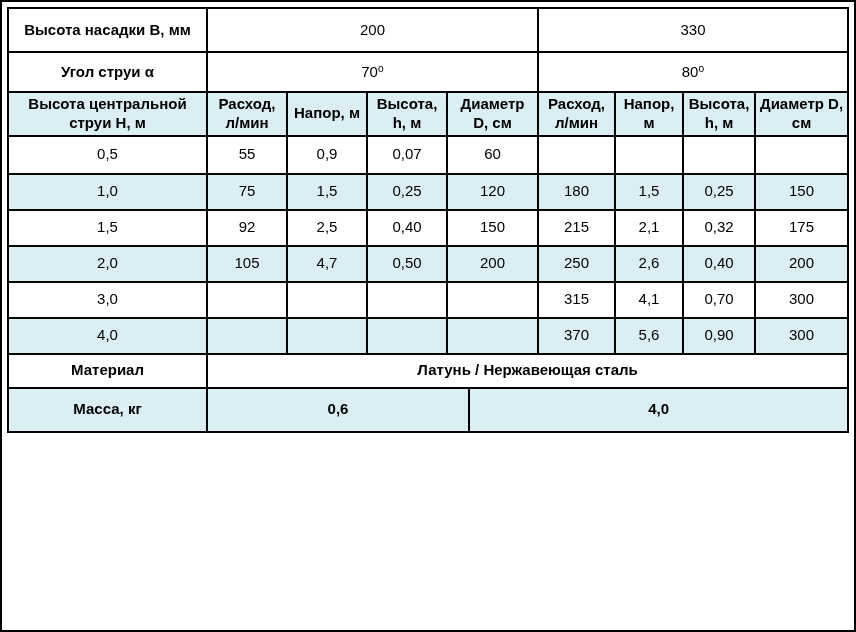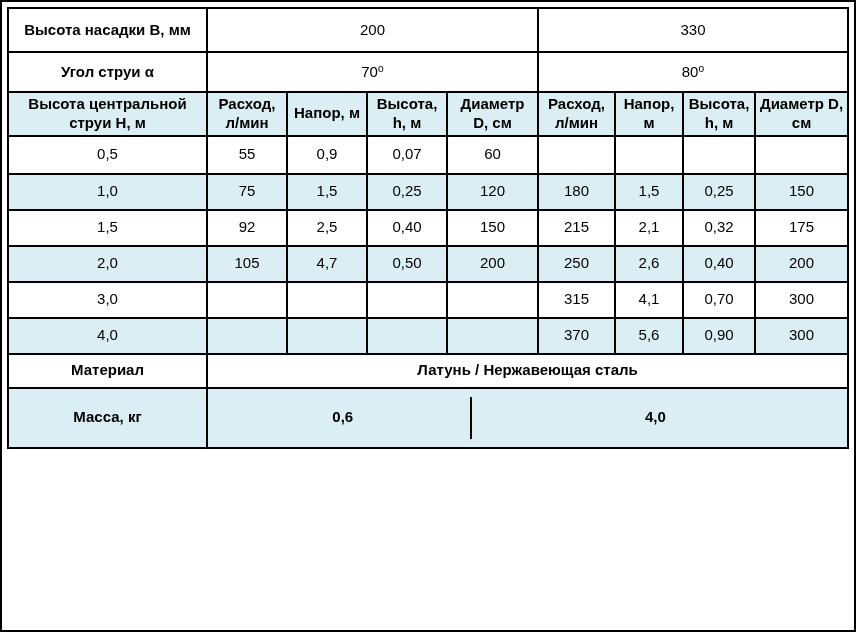--- a/index.html
+++ b/index.html
@@ -32,21 +32,21 @@
   }
   .lbl { font-weight: bold; }
   tr.hdr td { background: var(--header-fill); font-weight: bold; }
   tr.blue td { background: var(--header-fill); }
   td.accent {
     color: var(--accent-blue);
     font-weight: bold;
     font-size: 16px;
   }
   td.b { font-weight: bold; }
-  td.nopad { padding: 8px; }
+  td.nopad { padding: 0; }
   .split {
     display: flex;
     height: 42px;
     font-weight: bold;
   }
   .split > div {
     display: flex;
     align-items: center;
     justify-content: center;
   }

